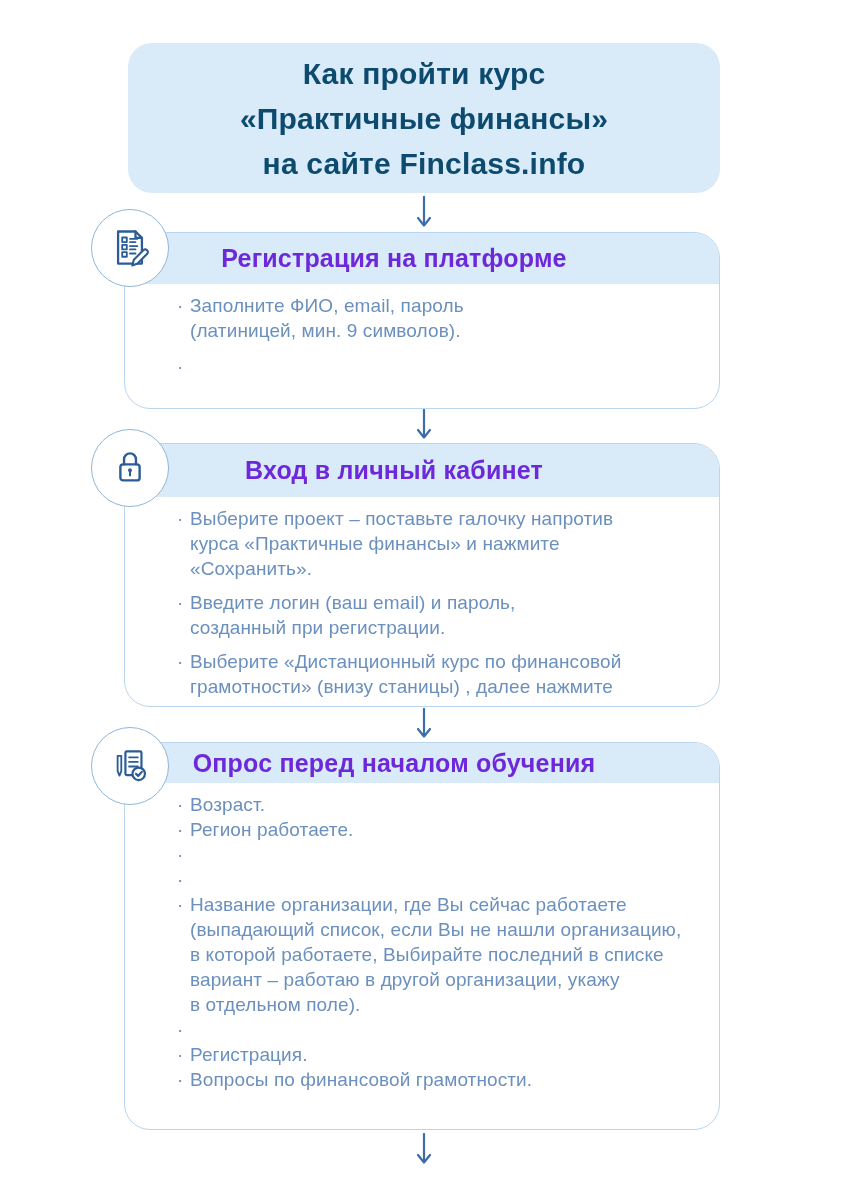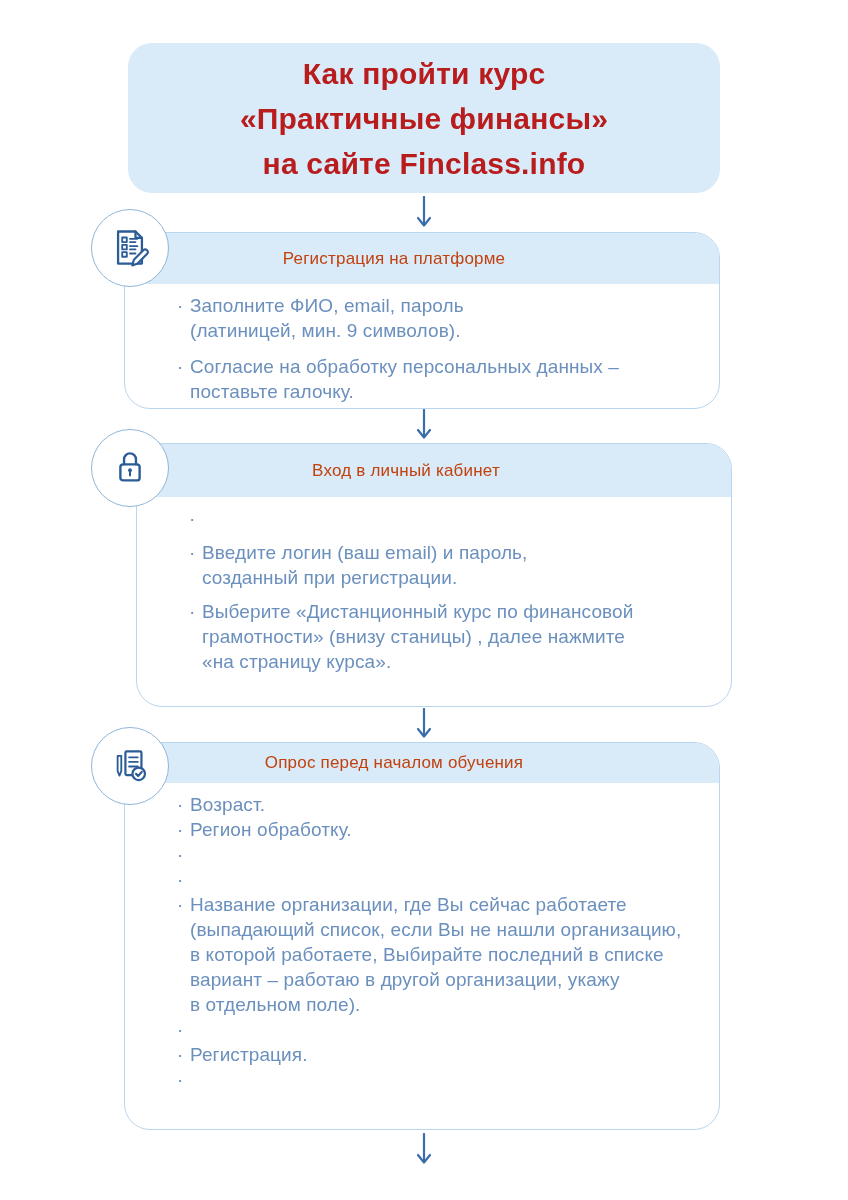--- a/index.html
+++ b/index.html
@@ -8,54 +8,54 @@
     background:#ffffff;
     font-family:"Liberation Sans", sans-serif;
     position:relative; overflow:hidden;
   }
   .title-box {
     position:absolute; left:128px; top:43px; width:592px; height:150px;
     background:#d9eaf8; border-radius:24px;
     display:flex; align-items:center; justify-content:center;
   }
   .title-text {
-    font-size:30px; font-weight:bold; color:#b91c1c;
+    font-size:30px; font-weight:bold; color:#0c4a6e;
     line-height:45px; text-align:center; white-space:pre-line;
     letter-spacing:0.2px;
   }
   .flow-arrow { position:absolute; left:415px; width:18px; }
   .card {
     position:absolute; left:124px; width:596px;
     background:#ffffff; border:1.5px solid #b9d6ee; border-radius:26px;
     box-sizing:border-box; overflow:hidden;
   }
   .card-header {
     background:#d9eaf8;
     display:flex; align-items:center; justify-content:center;
     padding-right:56px; box-sizing:border-box;
   }
   .section-title {
-    font-size:17px; font-weight:normal; color:#c2410c; letter-spacing:0.2px;
+    font-size:25px; font-weight:bold; color:#6d28d9; letter-spacing:0.2px;
   }
   .card-body { padding:9px 18px 0 52px; }
   ul.bullet-list { list-style:none; margin:0; padding:0; }
   ul.bullet-list li {
     display:flex; font-size:19px; line-height:25px; color:#6b90be;
     letter-spacing:0.1px;
   }
   .bullet-dot { flex:none; width:13px; }
   .bullet-text { white-space:pre-line; }
   #card-registration .card-header { height:51px; }
   #card-login .card-header { height:53px; }
   #card-survey .card-header { height:40px; }
   #card-registration li + li { margin-top:11px; }
   #card-login li + li { margin-top:9px; }
   #card-survey li + li { margin-top:0; }
   #card-registration { top:232px; height:177px; }
-  #card-login { top:443px; height:264px;margin-left:12px; }
+  #card-login { top:443px; height:264px; }
   #card-survey { top:742px; height:388px; }
   .icon-circle {
     position:absolute; left:91px; width:78px; height:78px;
     border-radius:50%; background:#ffffff; border:1.5px solid #8fb6d9;
     box-sizing:border-box;
     display:flex; align-items:center; justify-content:center;
     z-index:3;
   }
   #badge-registration { top:209px; }
   #badge-login { top:429px; }
@@ -86,22 +86,20 @@
     </div>
     <div class="card-body">
       <ul class="bullet-list">
           <li>
             <span class="bullet-dot">·</span>
             <span class="bullet-text">Заполните ФИО, email, пароль
 (латиницей, мин. 9 символов).</span>
           </li>
           <li>
             <span class="bullet-dot">·</span>
-            <span class="bullet-text">Согласие на обработку персональных данных –
-поставьте галочку.</span>
           </li>
         </ul>
     </div>
   </div>
   <div class="icon-circle" id="badge-registration">
     <svg width="44" height="44" viewBox="0 0 48 48" fill="none" stroke="#2b5c97" stroke-width="2.5" stroke-linecap="round" stroke-linejoin="round">
       <path d="M11 6 H30 L37 13 V41 H11 Z"></path>
       <path d="M30 6 V13 H37"></path>
       <rect x="15.5" y="12.5" width="5" height="5" stroke-width="2"></rect>
       <path d="M24 14 h8 M24 17.5 h6" stroke-width="2"></path>
@@ -121,20 +119,23 @@
   </div>
 
   <div class="card" id="card-login">
     <div class="card-header">
       <span class="section-title">Вход в личный кабинет</span>
     </div>
     <div class="card-body">
       <ul class="bullet-list">
           <li>
             <span class="bullet-dot">·</span>
+            <span class="bullet-text">Выберите проект – поставьте галочку напротив
+курса «Практичные финансы» и нажмите
+«Сохранить».</span>
           </li>
           <li>
             <span class="bullet-dot">·</span>
             <span class="bullet-text">Введите логин (ваш email) и пароль,
 созданный при регистрации.</span>
           </li>
           <li>
             <span class="bullet-dot">·</span>
             <span class="bullet-text">Выберите «Дистанционный курс по финансовой
 грамотности» (внизу станицы) , далее нажмите
@@ -164,21 +165,21 @@
       <span class="section-title">Опрос перед началом обучения</span>
     </div>
     <div class="card-body">
       <ul class="bullet-list">
           <li>
             <span class="bullet-dot">·</span>
             <span class="bullet-text">Возраст.</span>
           </li>
           <li>
             <span class="bullet-dot">·</span>
-            <span class="bullet-text">Регион обработку.</span>
+            <span class="bullet-text">Регион работаете.</span>
           </li>
           <li>
             <span class="bullet-dot">·</span>
           </li>
           <li>
             <span class="bullet-dot">·</span>
           </li>
           <li>
             <span class="bullet-dot">·</span>
             <span class="bullet-text">Название организации, где Вы сейчас работаете
@@ -189,20 +190,21 @@
           </li>
           <li>
             <span class="bullet-dot">·</span>
           </li>
           <li>
             <span class="bullet-dot">·</span>
             <span class="bullet-text">Регистрация.</span>
           </li>
           <li>
             <span class="bullet-dot">·</span>
+            <span class="bullet-text">Вопросы по финансовой грамотности.</span>
           </li>
         </ul>
     </div>
   </div>
   <div class="icon-circle" id="badge-survey">
     <svg width="44" height="44" viewBox="0 0 48 48" fill="none" stroke="#2b5c97" stroke-width="2.2" stroke-linecap="round" stroke-linejoin="round">
       <path d="M10.5 13 H14.5 V29.5 L12.5 34.5 L10.5 29.5 Z" stroke-width="2"></path>
       <rect x="19" y="8" width="17.5" height="26" rx="1.5" stroke-width="2.4"></rect>
       <path d="M23 14.5 h9.5 M23 19.5 h9.5 M23 24.5 h9.5" stroke-width="2"></path>
       <circle cx="33.5" cy="32.5" r="6.8" fill="#ffffff" stroke-width="2.4"></circle>

